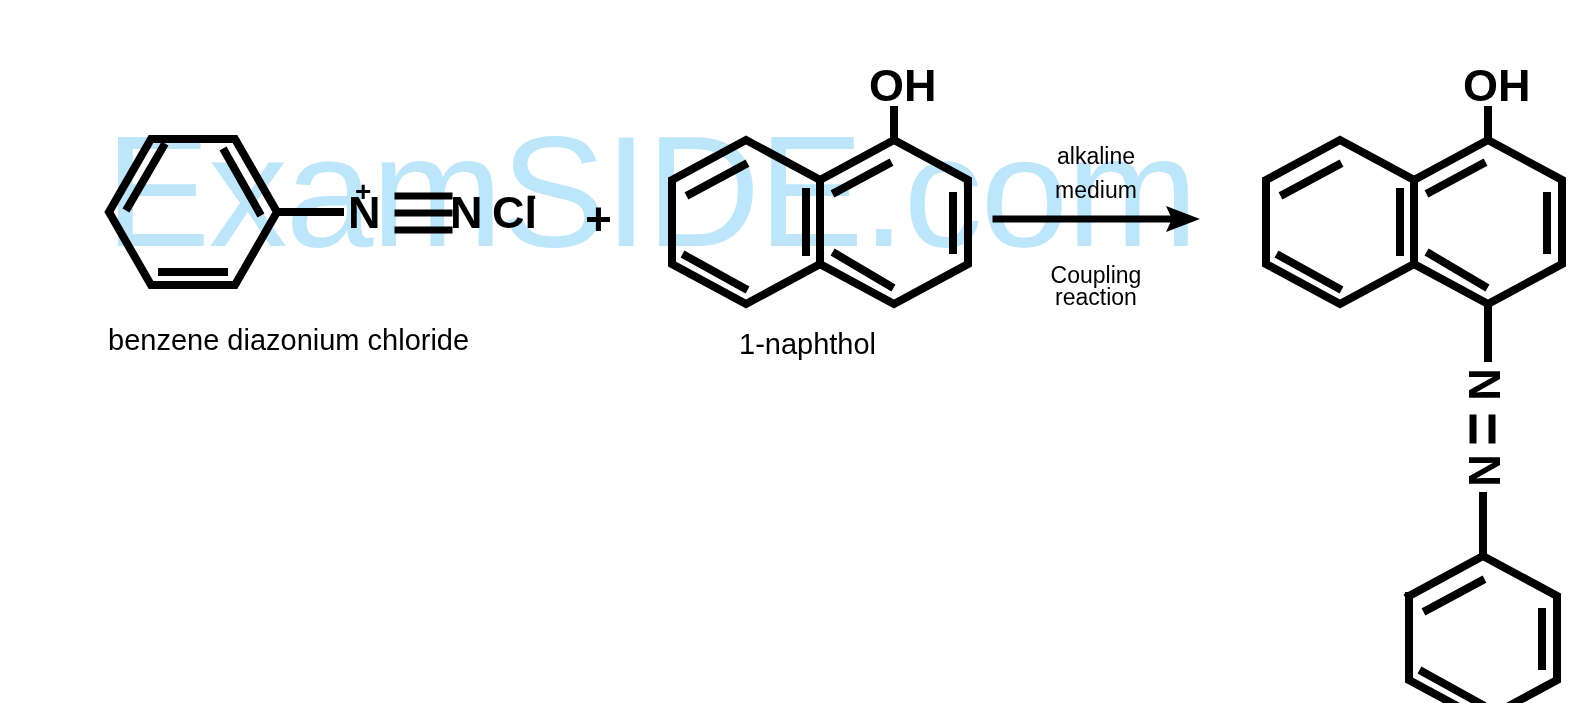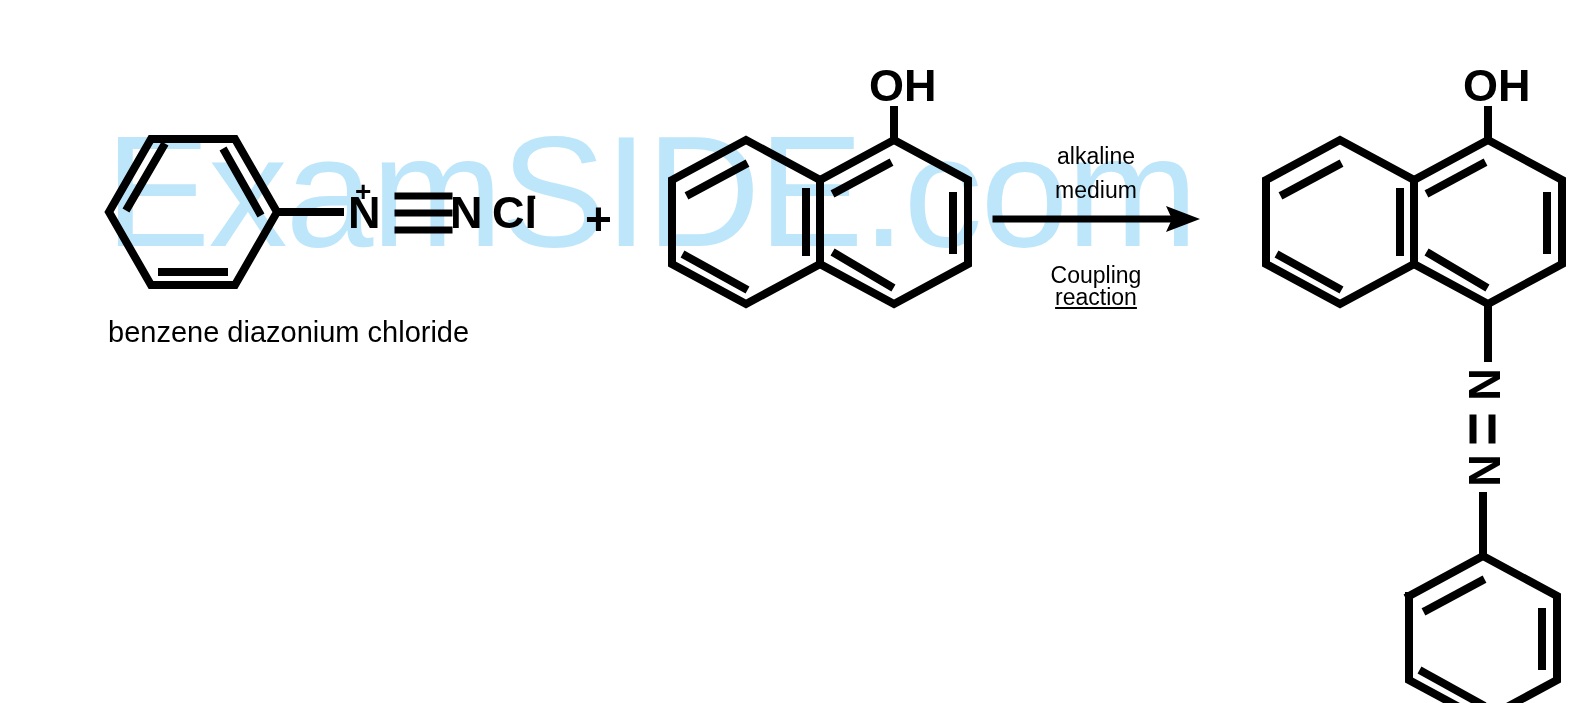--- a/index.html
+++ b/index.html
@@ -42,20 +42,21 @@
   }
   .cap {
     position: absolute;
     font-family: "Liberation Sans", sans-serif;
     color: #000000;
     white-space: nowrap;
   }
   .label-name {
     font-size: 29px;
     font-weight: 400;
+    margin-top: 8px;
   }
   .cond {
     font-size: 23px;
     font-weight: 400;
     text-align: center;
   }
   .atom {
     font-weight: 700;
     font-size: 45px;
     line-height: 45px;
@@ -173,25 +174,26 @@
 
   <div class="cap atom" style="left:492px; top:190px;">Cl</div>
   <div class="cap charge" style="left:527px; top:182px;">-</div>
 
   <div class="cap label-name" style="left:108px; top:316px;">benzene diazonium chloride</div>
 
   <div class="cap plus-sign" style="left:585px; top:196px;">+</div>
 
   <div class="cap atom" style="left:869px; top:63px;">OH</div>
 
+  <div class="cap label-name" style="left:739px; top:320px;">1-naphthol</div>
 
   <div class="cap cond" style="left:1032px; top:143px; width:128px;">alkaline</div>
   <div class="cap cond" style="left:1032px; top:177px; width:128px;">medium</div>
 
   <div class="cap cond" style="left:1032px; top:250px; width:128px;margin-top:12px;">Coupling</div>
-  <div class="cap cond" style="left:1032px; top:284px; width:128px;text-decoration:underline;">reaction</div>
+  <div class="cap cond" style="left:1032px; top:284px; width:128px;">reaction</div>
 
   <div class="cap atom" style="left:1463px; top:63px;">OH</div>
 
   <div class="cap atom rot90" style="left:1466px; top:362px; width:36px; text-align:center;">N</div>
   <div class="cap atom rot90" style="left:1466px; top:448px; width:36px; text-align:center;">N</div>
 
 </div>
 
 </body></html>

